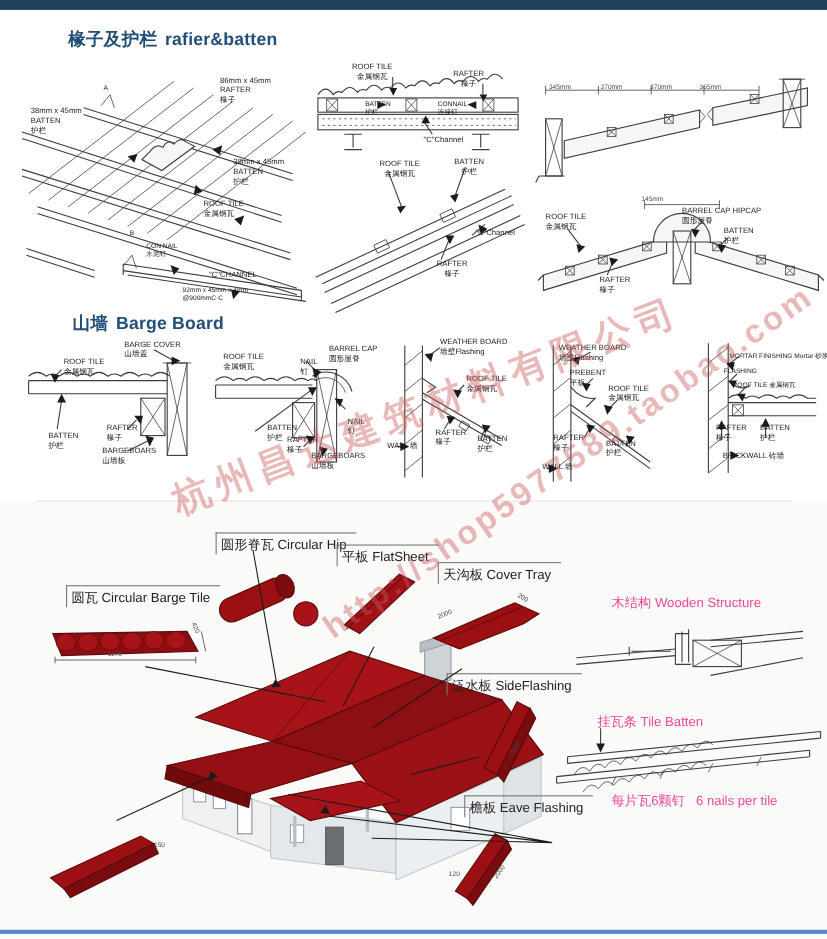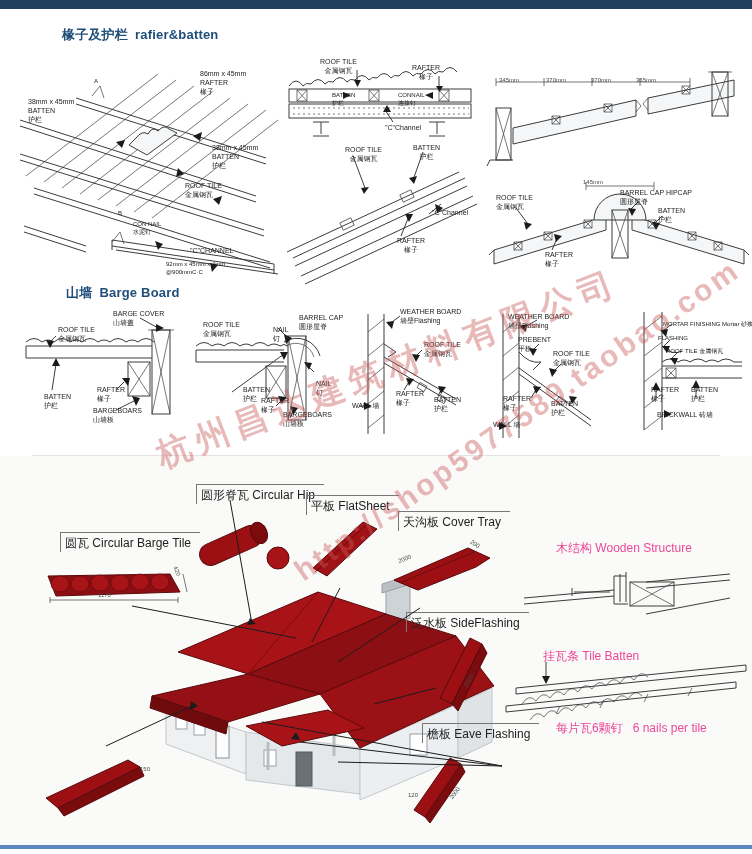--- a/index.html
+++ b/index.html
@@ -1,21 +1,21 @@
 <!DOCTYPE html>
 <html><head>
 <meta charset="utf-8">
 <style>
   html,body{margin:0;padding:0;background:#ffffff;font-family:"Liberation Sans","DejaVu Sans",sans-serif;}
   .page{position:relative;width:752px;height:854px;background:#fff;overflow:hidden;}
   .topbar{position:absolute;left:0;top:0;width:752px;height:9px;}
   .botline{position:absolute;left:0;top:845px;width:752px;height:4px;}
   .divider{position:absolute;left:32px;top:455px;width:688px;height:1px;background:#e4e4e2;}
   .bottom-bg{position:absolute;left:0;top:456px;width:752px;height:389px;background:#fafaf9;}
-  .sec-title{position:absolute;font-size:13px;font-weight:700;color:#1f4e79;white-space:nowrap;letter-spacing:.2px;}
+  .sec-title{position:absolute;font-size:16px;font-weight:700;color:#1f4e79;white-space:nowrap;letter-spacing:.2px;}
   .sec-title .gap{display:inline-block;width:7px;}
   .dl{position:absolute;font-size:7px;line-height:1.25;color:#1b1b1b;white-space:nowrap;z-index:3;}
   .dl.c{text-align:center;}
   .dl.s6{font-size:6px;}
   .dim{position:absolute;font-size:6px;color:#4a4a4a;white-space:nowrap;z-index:3;}
   .clabel{position:absolute;font-size:12px;color:#222;white-space:nowrap;z-index:4;
           border-top:1px solid #777;border-left:1px solid #777;padding:2px 9px 0 4px;background:transparent;}
   .plain{position:absolute;font-size:12px;color:#ec4899;white-space:nowrap;z-index:4;}
   .plain .gap{display:inline-block;width:10px;}
   .wm{position:absolute;z-index:9;pointer-events:none;white-space:nowrap;font-weight:700;

